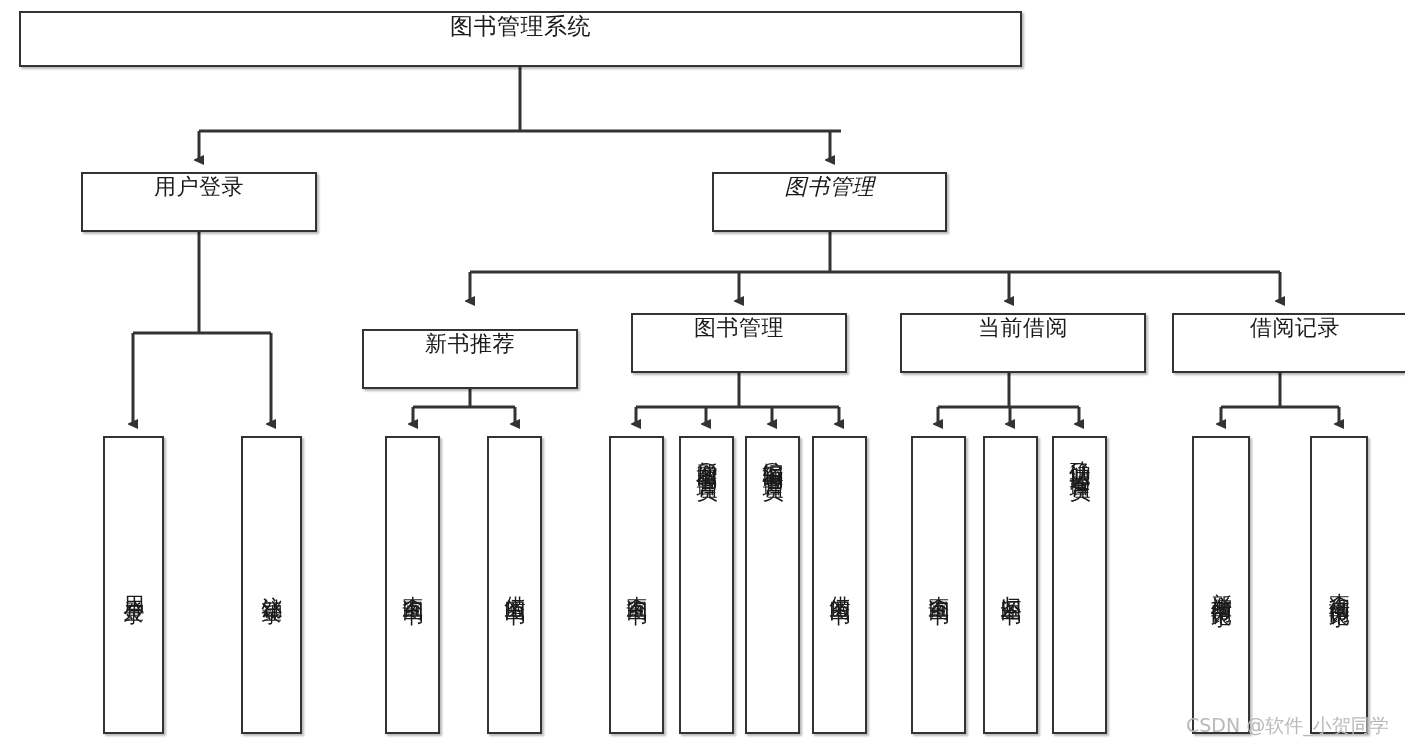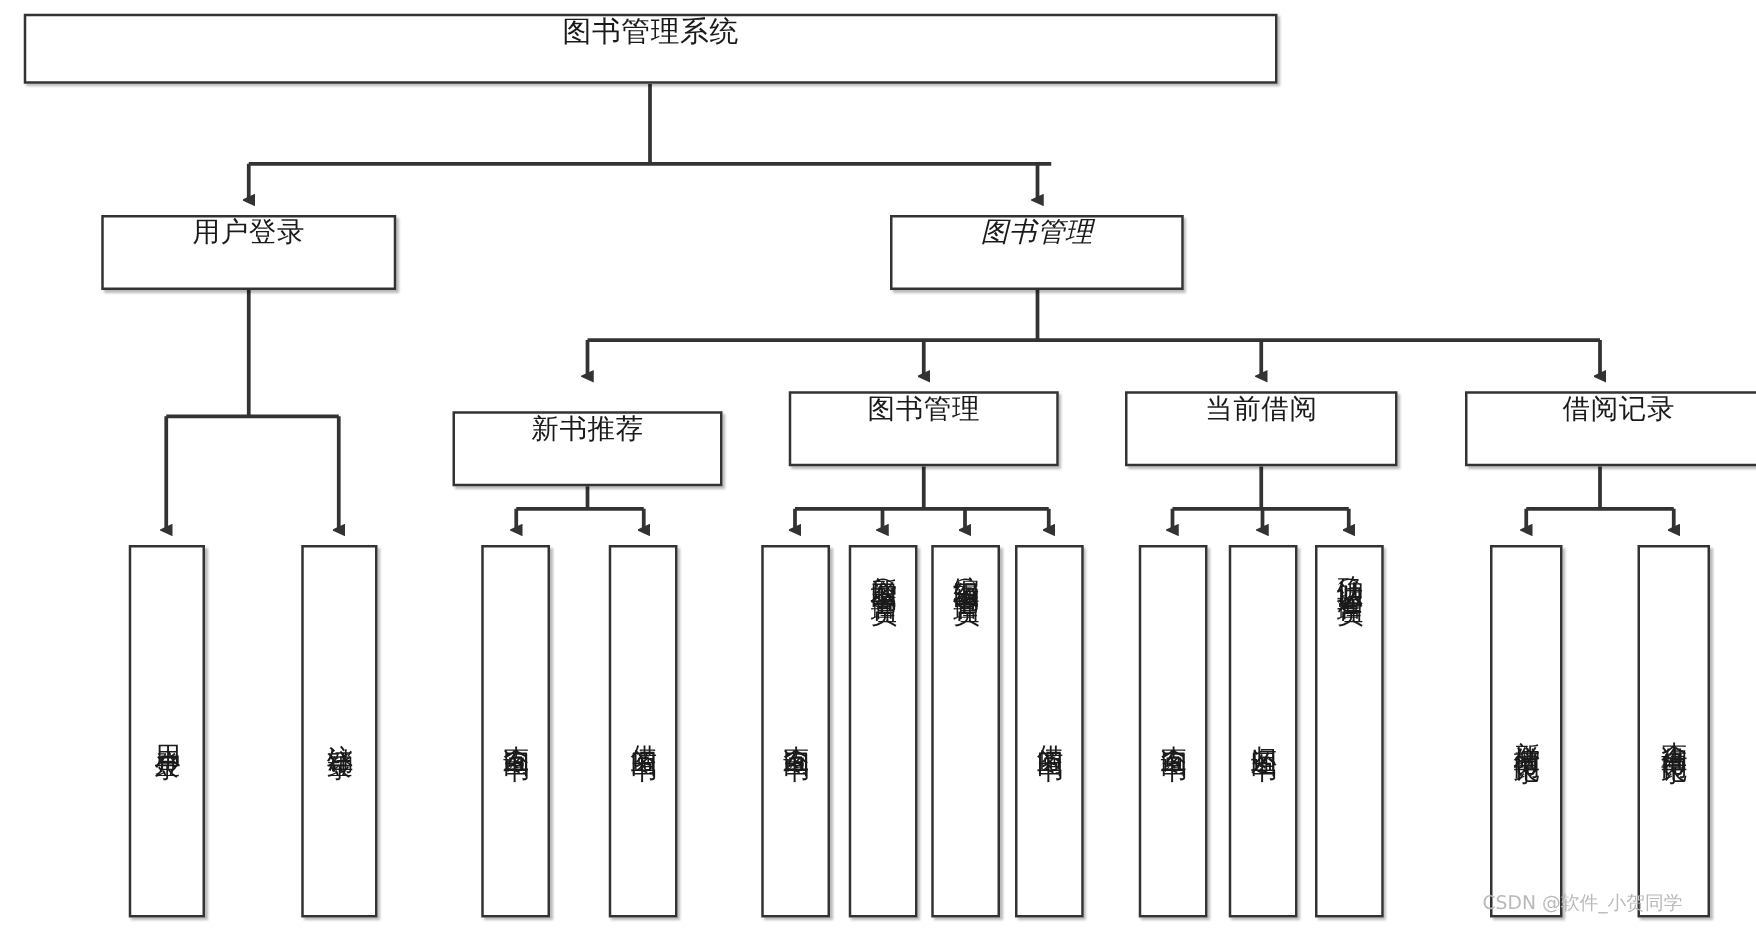--- a/index.html
+++ b/index.html
@@ -82,21 +82,21 @@
   .node.vertical.center-text {
     align-items: center;
     padding-top: 0;
   }
 
   
   .watermark {
     position: absolute;
     left: 1186px;
     top: 713px;
-    font-size: 15px;
+    font-size: 19px;
     color: #b9b9b9;
     white-space: nowrap;
     font-family: "DejaVu Sans", "Liberation Sans", sans-serif;
   }
 </style>
 </head>
 <body style="background: rgb(255, 255, 255);">
 
 <div id="diagram-canvas">
 
@@ -161,21 +161,21 @@
   <div class="node horizontal" id="node-level1-1" style="left: 712px; top: 172px; width: 235px; height: 60px; border-color: rgb(51, 51, 51); background: rgb(255, 255, 255); color: rgb(26, 26, 26); font-style: italic;">
     <span class="node-label">图书管理</span>
   </div>
 
   <div class="node horizontal" id="node-level2-0" style="left: 362px; top: 329px; width: 216px; height: 60px; border-color: rgb(51, 51, 51); background: rgb(255, 255, 255); color: rgb(26, 26, 26);">
     <span class="node-label">新书推荐</span>
   </div>
   <div class="node horizontal" id="node-level2-1" style="left: 631px; top: 313px; width: 216px; height: 60px; border-color: rgb(51, 51, 51); background: rgb(255, 255, 255); color: rgb(26, 26, 26);">
     <span class="node-label">图书管理</span>
   </div>
-  <div class="node horizontal" id="node-level2-2" style="left: 900px; top: 313px; width: 218px; height: 60px; border-color: rgb(51, 51, 51); background: rgb(255, 255, 255); color: rgb(26, 26, 26);">
+  <div class="node horizontal" id="node-level2-2" style="left: 900px; top: 313px; width: 246px; height: 60px; border-color: rgb(51, 51, 51); background: rgb(255, 255, 255); color: rgb(26, 26, 26);">
     <span class="node-label">当前借阅</span>
   </div>
   <div class="node horizontal" id="node-level2-3" style="left: 1172px; top: 313px; width: 246px; height: 60px; border-color: rgb(51, 51, 51); background: rgb(255, 255, 255); color: rgb(26, 26, 26);">
     <span class="node-label">借阅记录</span>
   </div>
 
   <div class="node vertical center-text" id="node-leaf-0" style="left: 103px; top: 436px; width: 61px; height: 298px; border-color: rgb(51, 51, 51); background: rgb(255, 255, 255); color: rgb(26, 26, 26);">
     <span class="node-label">用户登录</span>
   </div>
   <div class="node vertical center-text" id="node-leaf-1" style="left: 241px; top: 436px; width: 61px; height: 298px; border-color: rgb(51, 51, 51); background: rgb(255, 255, 255); color: rgb(26, 26, 26);">

